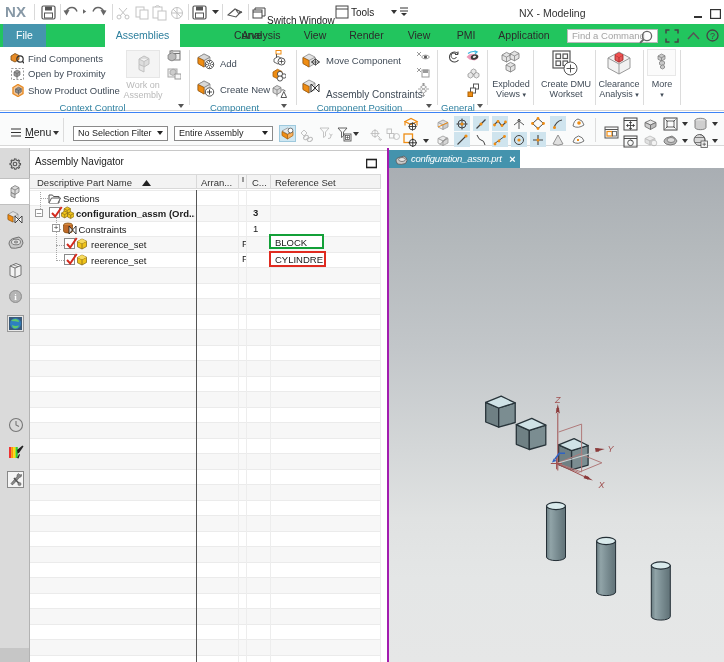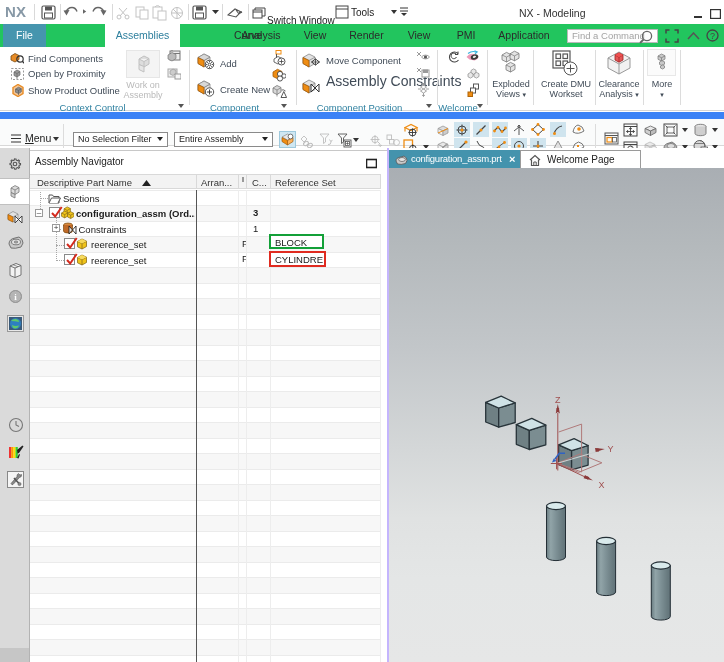--- a/index.html
+++ b/index.html
@@ -19,27 +19,27 @@
 #tab-assm { background:#fff; color:#2d7f9d; }
 #findbox { position:absolute; left:567px; top:5px; width:91px; height:14px; border:1px solid #b9b9b9; background:#fdfdfd; color:#a3a3a3; font-size:9.5px; line-height:12px; padding-left:4px; overflow:hidden; white-space:nowrap; }
 
 #ribbon { position:absolute; left:0; top:47px; width:724px; height:64px; background:#fff; border-bottom:1px solid #d5d5d5; }
 .rsep { position:absolute; top:3px; width:1px; height:55px; background:#dcdcdc; }
 .grplabel { position:absolute; top:55px; height:11px; font-size:9.5px; color:#2e80a0; text-align:center; white-space:nowrap; }
 .smallbtn { position:absolute; font-size:9.5px; color:#404b57; white-space:nowrap; }
 .bigbtn { position:absolute; font-size:9px; color:#404b57; text-align:center; line-height:10px; }
 .dis { color:#b9b9b9; }
 
-#toolbar { position:absolute; left:0; top:112px; width:724px; height:34px; background:#fafbfb; border-top:7px solid #3b82f6; border-bottom:1px solid #d8d8d8; }
+#toolbar { position:absolute; left:0; top:112px; width:724px; height:34px; background:#fafbfb; border-top:1px solid #3b82f6; border-bottom:1px solid #d8d8d8; }
 .combo { position:absolute; top:13px; height:15px; background:#fff; border:1px solid #8a8a8a; font-size:9px; color:#222; line-height:13px; padding-left:4px; }
 .combo .arr { position:absolute; right:4px; top:4px; width:0; height:0; border-left:3.5px solid transparent; border-right:3.5px solid transparent; border-top:4px solid #222; }
 
 #sidebar { position:absolute; left:0; top:148px; width:30px; height:514px; background:#dadada; border-right:1px solid #b3b3b3; }
 #panel { position:absolute; left:30px; top:148px; width:357px; height:514px; background:#fff; }
-#graphics { position:absolute; left:387px; top:148px; width:337px; height:514px; background:#fff; border-left:2px solid #c4b5fd; }
+#graphics { position:absolute; left:387px; top:148px; width:337px; height:514px; background:#fff; border-left:2px solid #a21caf;font-style:italic; }
 #gfx-bg { position:absolute; left:0; top:20px; width:335px; height:494px;
   background:linear-gradient(to bottom,#a9aeb3 0%, #b4b9bc 16%, #c2c6c9 36%, #d4d7d8 57%, #e0e2e2 71%, #e4e6e6 83%, #e6e7e7 100%); }
 .gtab { position:absolute; top:2px; height:18px; font-size:10px; line-height:18px; }
 .treetxt { font-size:9.5px; color:#1a1a1a; white-space:nowrap; }
 .chk { position:absolute; width:11px; height:11px; background:#fff; border:1px solid #8a8a8a; }
 .chk svg { position:absolute; left:-1px; top:-4px; }
 .expander { position:absolute; width:8px; height:8px; background:#fff; border:1px solid #9a9a9a; font-size:8px; line-height:6px; text-align:center; color:#333; }
 </style>
 </head>
 <body>
@@ -247,21 +247,21 @@
         <path d="M13.5 6.8 v4.4 M10.6 9 h5.8" stroke="#333" stroke-width="0.8"></path>
         <path d="M13.5 5.5 l-1 1.3 h2 z M13.5 12.5 l-1-1.3 h2 z M9.3 9 l1.3-1 v2 z M17.7 9 l-1.3-1 v2 z" fill="#333"></path>
       </svg>
   <div class="smallbtn" style="left:326px;top:8px">Move Component</div>
   <svg class="abs" style="left:302px;top:32px" width="20" height="18" viewBox="0 0 20 18">
         <path d="M1 4.5 L7 1 L13 4 V10.5 L7 14 L1 10.5 Z" fill="#e2e2e2" stroke="#888" stroke-width="0.8"></path>
         <path d="M1 4.5 L7 7.5 L13 4.2 M7 7.5 V14" fill="none" stroke="#888" stroke-width="0.8"></path>
         <path d="M1 4.5 L7 7.5 V14 L1 10.5 Z" fill="#ef8d13" stroke="#a55c08" stroke-width="0.8"></path>
         <path d="M9 5 l0 8 8-8 0 8 z" fill="#fff" fill-opacity="0.85" stroke="#333" stroke-width="1"></path>
       </svg>
-  <div class="smallbtn" style="left:326px;top:26px;font-size:14px">Assembly Constraints</div>
+  <div class="smallbtn" style="left:326px;top:42px;font-size:10px">Assembly Constraints</div>
   <div class="grplabel" style="left:302px;width:115px;">Component Position</div>
   <svg class="abs" style="left:426px;top:57px" width="7" height="5">
         <path d="M0 0 l3 4 l3-4 z" fill="#555"></path>
       </svg>
 
   <svg class="abs" style="left:416px;top:4px" width="14" height="12" viewBox="0 0 14 12" fill="none" stroke="#9a9a9a">
         <path d="M1 1 l4 4 M5 1 l-4 4" stroke-width="1"></path>
         <path d="M5.5 6 a4.5 3.5 0 0 1 8 0 a4.5 3.5 0 0 1 -8 0 z" fill="#fff"></path>
         <circle cx="9.5" cy="6" r="1.6" fill="#555" stroke="none"></circle>
       </svg>
@@ -292,21 +292,21 @@
   <svg class="abs" style="left:467px;top:20px" width="13" height="12" viewBox="0 0 13 12">
         <path d="M4 3.5 l2.5-1.6 2.5 1.3 v2.8 l-2.5 1.6 -2.5-1.3 z" fill="#e8e8e8" stroke="#888" stroke-width="0.7"></path>
         <path d="M1 7 l2.5-1.6 2.5 1.3 v2.8 l-2.5 1.6 L1 9.8 z" fill="#e8e8e8" stroke="#888" stroke-width="0.7"></path>
         <path d="M7 7 l2.5-1.6 2.5 1.3 v2.8 l-2.5 1.6 -2.5-1.3 z" fill="#e8e8e8" stroke="#888" stroke-width="0.7"></path>
       </svg>
   <svg class="abs" style="left:467px;top:36px" width="13" height="14" viewBox="0 0 13 14">
         <rect x="6.5" y="1" width="5" height="5" fill="#fff" stroke="#555"></rect>
         <rect x="3.5" y="5" width="5" height="5" fill="#fff" stroke="#555"></rect>
         <rect x="1" y="9" width="4.5" height="4.5" fill="#ef8d13" stroke="#b06508"></rect>
       </svg>
-  <div class="grplabel" style="left:436px;width:44px;">Welcome</div>
+  <div class="grplabel" style="left:436px;width:44px;">General</div>
   <svg class="abs" style="left:477px;top:57px" width="7" height="5">
         <path d="M0 0 l3 4 l3-4 z" fill="#555"></path>
       </svg>
   <div class="rsep" style="left:487px"></div>
 
   <svg class="abs" style="left:499px;top:3px" width="24" height="26" viewBox="0 0 24 26">
         <g fill="#e4e4e4" stroke="#777" stroke-width="0.8">
           <path d="M3 5 l4.5-2.6 4.5 2.2 v4.8 l-4.5 2.6 L3 9.8 z"></path>
           <path d="M13 2.8 l4.5-2.6 4.5 2.2 v4.8 l-4.5 2.6 -4.5-2.2 z" transform="translate(-2,1)"></path>
           <path d="M7 15 l4.5-2.6 4.5 2.2 v4.8 l-4.5 2.6 -4.5-2.2 z"></path>
@@ -738,28 +738,20 @@
 <div id="graphics">
   <div id="gfx-bg" class="abs"></div>
 
   <div class="gtab" style="left:0px;width:131px;background:#4493ad;color:#fff;position:absolute">
     <svg class="abs" style="left:6px;top:4px" width="13" height="12" viewBox="0 0 13 12">
           <path d="M1 7 q0-3.5 5-4 l3-1 q3 1.5 3 4.5 l-1.5 3 q-4.5 1.5-8 0.5 z" fill="#c9c9c9" stroke="#555" stroke-width="0.8"></path>
           <ellipse cx="7" cy="5.5" rx="3.4" ry="2" fill="#e5e5e5" stroke="#555" stroke-width="0.7"></ellipse>
         </svg>
     <span style="position:absolute;left:22px;top:0;font-size:9.5px;letter-spacing:-0.25px">configuration_assm.prt</span>
     <span style="position:absolute;left:120px;top:0;font-weight:bold;font-size:11px">×</span>
-  </div>
-  <div class="gtab" style="left:131px;width:121px;background:#fff;color:#222;border:1px solid #9a9a9a;border-bottom:none;position:absolute">
-    <svg class="abs" style="left:7px;top:3px" width="14" height="13" viewBox="0 0 14 13" fill="none" stroke="#555">
-          <path d="M2 6 L7 1.5 L12 6" stroke-width="1.2"></path>
-          <path d="M3.5 5.5 V11.5 H10.5 V5.5" stroke-width="1.2"></path>
-          <path d="M5.8 11.5 V8 H8.2 V11.5" stroke-width="1"></path>
-        </svg>
-    <span style="position:absolute;left:26px;top:0">Welcome Page</span>
   </div>
 
   <svg class="abs" style="left:-2px;top:20px" width="337" height="494" viewBox="0 0 337 494">
     <defs>
       <linearGradient id="cylg" x1="0" y1="0" x2="1" y2="0">
         <stop offset="0" stop-color="#6a7d82"></stop>
             <stop offset="0.22" stop-color="#91a4a8"></stop>
         <stop offset="0.5" stop-color="#7e9196"></stop>
             <stop offset="0.85" stop-color="#687a7f"></stop>
         <stop offset="1" stop-color="#62747a"></stop>

